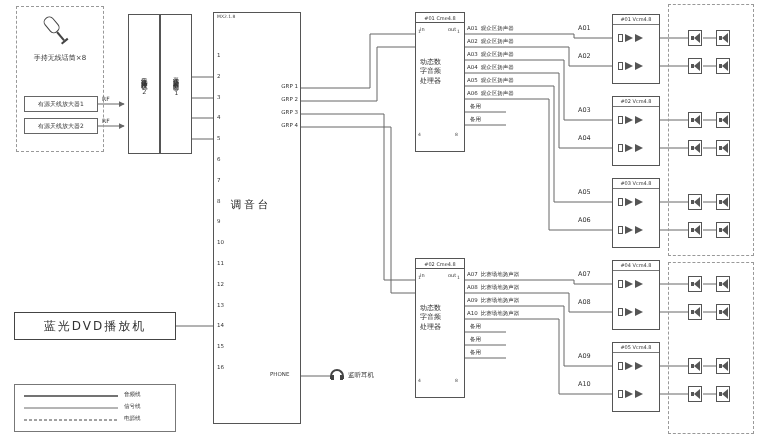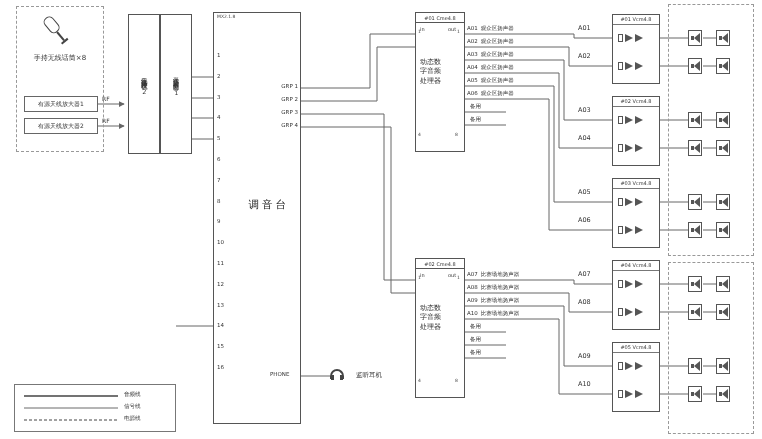--- a/index.html
+++ b/index.html
@@ -12,21 +12,21 @@
   .t5{position:absolute;font-size:5px;color:#333;line-height:1;}
   .t55{position:absolute;font-size:5.5px;color:#333;line-height:1;}
   .t6{position:absolute;font-size:6px;color:#333;line-height:1;}
   .t65{position:absolute;font-size:6.5px;color:#333;line-height:1;}
   .t7{position:absolute;font-size:7px;color:#333;line-height:1.35;}
   .small-box{position:absolute;border:1px solid #666;box-sizing:border-box;font-size:6px;
              display:flex;align-items:center;justify-content:center;background:#fff;}
   .vbox{position:absolute;border:1px solid #555;box-sizing:border-box;background:#fff;
         display:flex;align-items:center;justify-content:center;}
   .vtext{writing-mode:vertical-rl;text-orientation:upright;font-size:6.5px;letter-spacing:1px;line-height:1;}
-  .mixer-name{position:absolute;left:213px;top:198px;width:76px;text-align:right;
+  .mixer-name{position:absolute;left:213px;top:198px;width:76px;text-align:center;
               font-size:10.5px;letter-spacing:3px;color:#222;}
   .dvd{position:absolute;left:14px;top:312px;width:162px;height:28px;border:1px solid #444;
        box-sizing:border-box;display:flex;align-items:center;justify-content:center;
        font-size:12px;letter-spacing:2px;background:#fff;}
   .proc-hd{position:absolute;font-size:5px;text-align:center;border-bottom:1px solid #555;
            height:10px;line-height:10px;box-sizing:border-box;background:#fff;color:#333;}
   .prow{position:absolute;font-size:5.5px;white-space:nowrap;color:#333;line-height:1;}
   .oid{margin-right:3px;}
   .amp-hd{height:9px;line-height:9px;border-bottom:1px solid #777;font-size:5px;text-align:center;color:#333;}
   .amp-ch{position:absolute;display:flex;align-items:center;gap:2px;height:14px;}
@@ -151,22 +151,23 @@
   </div>
   <div class="vbox" style="left:160px;top:14px;width:32px;height:140px;">
     <span class="vtext" style="font-size:6px;">无线话筒天线分配器×1</span>
   </div>
 
   <div class="box" style="left:213px;top:12px;width:88px;height:412px;"></div>
   <div class="t45" style="left:217px;top:15px;">MX2.1.8</div>
   <div class="mixer-name">调音台</div>
   <div class="t55" style="left:270px;top:372px;">PHONE</div>
   <div class="hp"></div>
-  <div class="t65" style="left:356px;top:372px;">监听耳机</div>
-
+  <div class="t65" style="left:348px;top:372px;">监听耳机</div>
+
+  <div class="dvd">蓝光DVD播放机</div>
 
   <div class="legend-box"></div>
 
   <div class="box" style="left:415px;top:12px;width:50px;height:140px;"></div>
   <div class="proc-hd" style="left:416px;top:13px;width:48px;">#01  Cme4.8</div>
   <div class="t5" style="left:420px;top:27px;">in</div>
   <div class="t5" style="left:448px;top:27px;">out</div>
   <div class="t45" style="left:418px;top:30px;">1</div>
   <div class="t45" style="left:418px;top:133px;">4</div>
   <div class="t45" style="left:457px;top:30px;">1</div>

